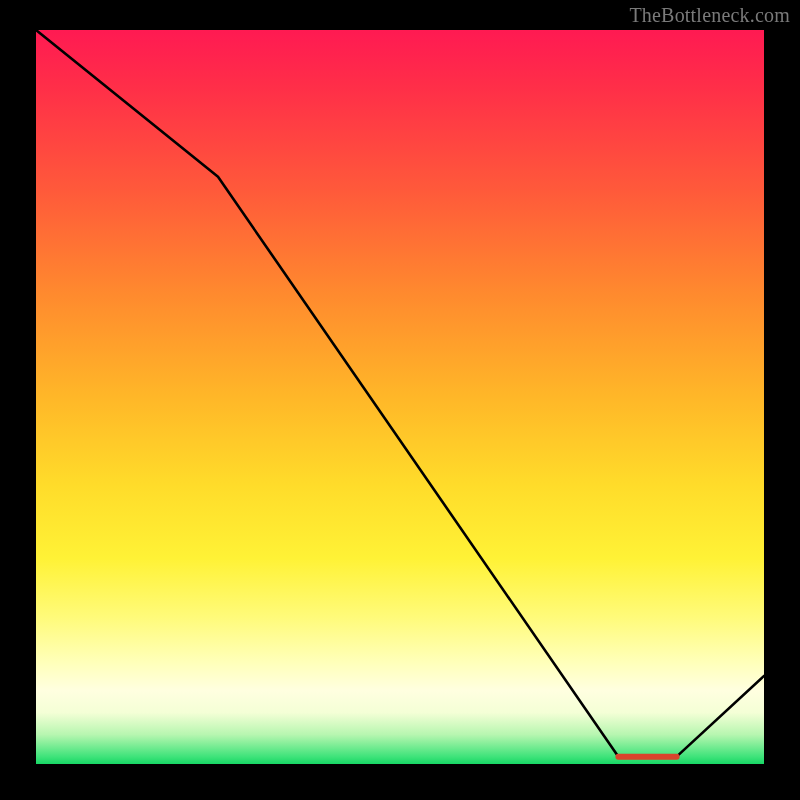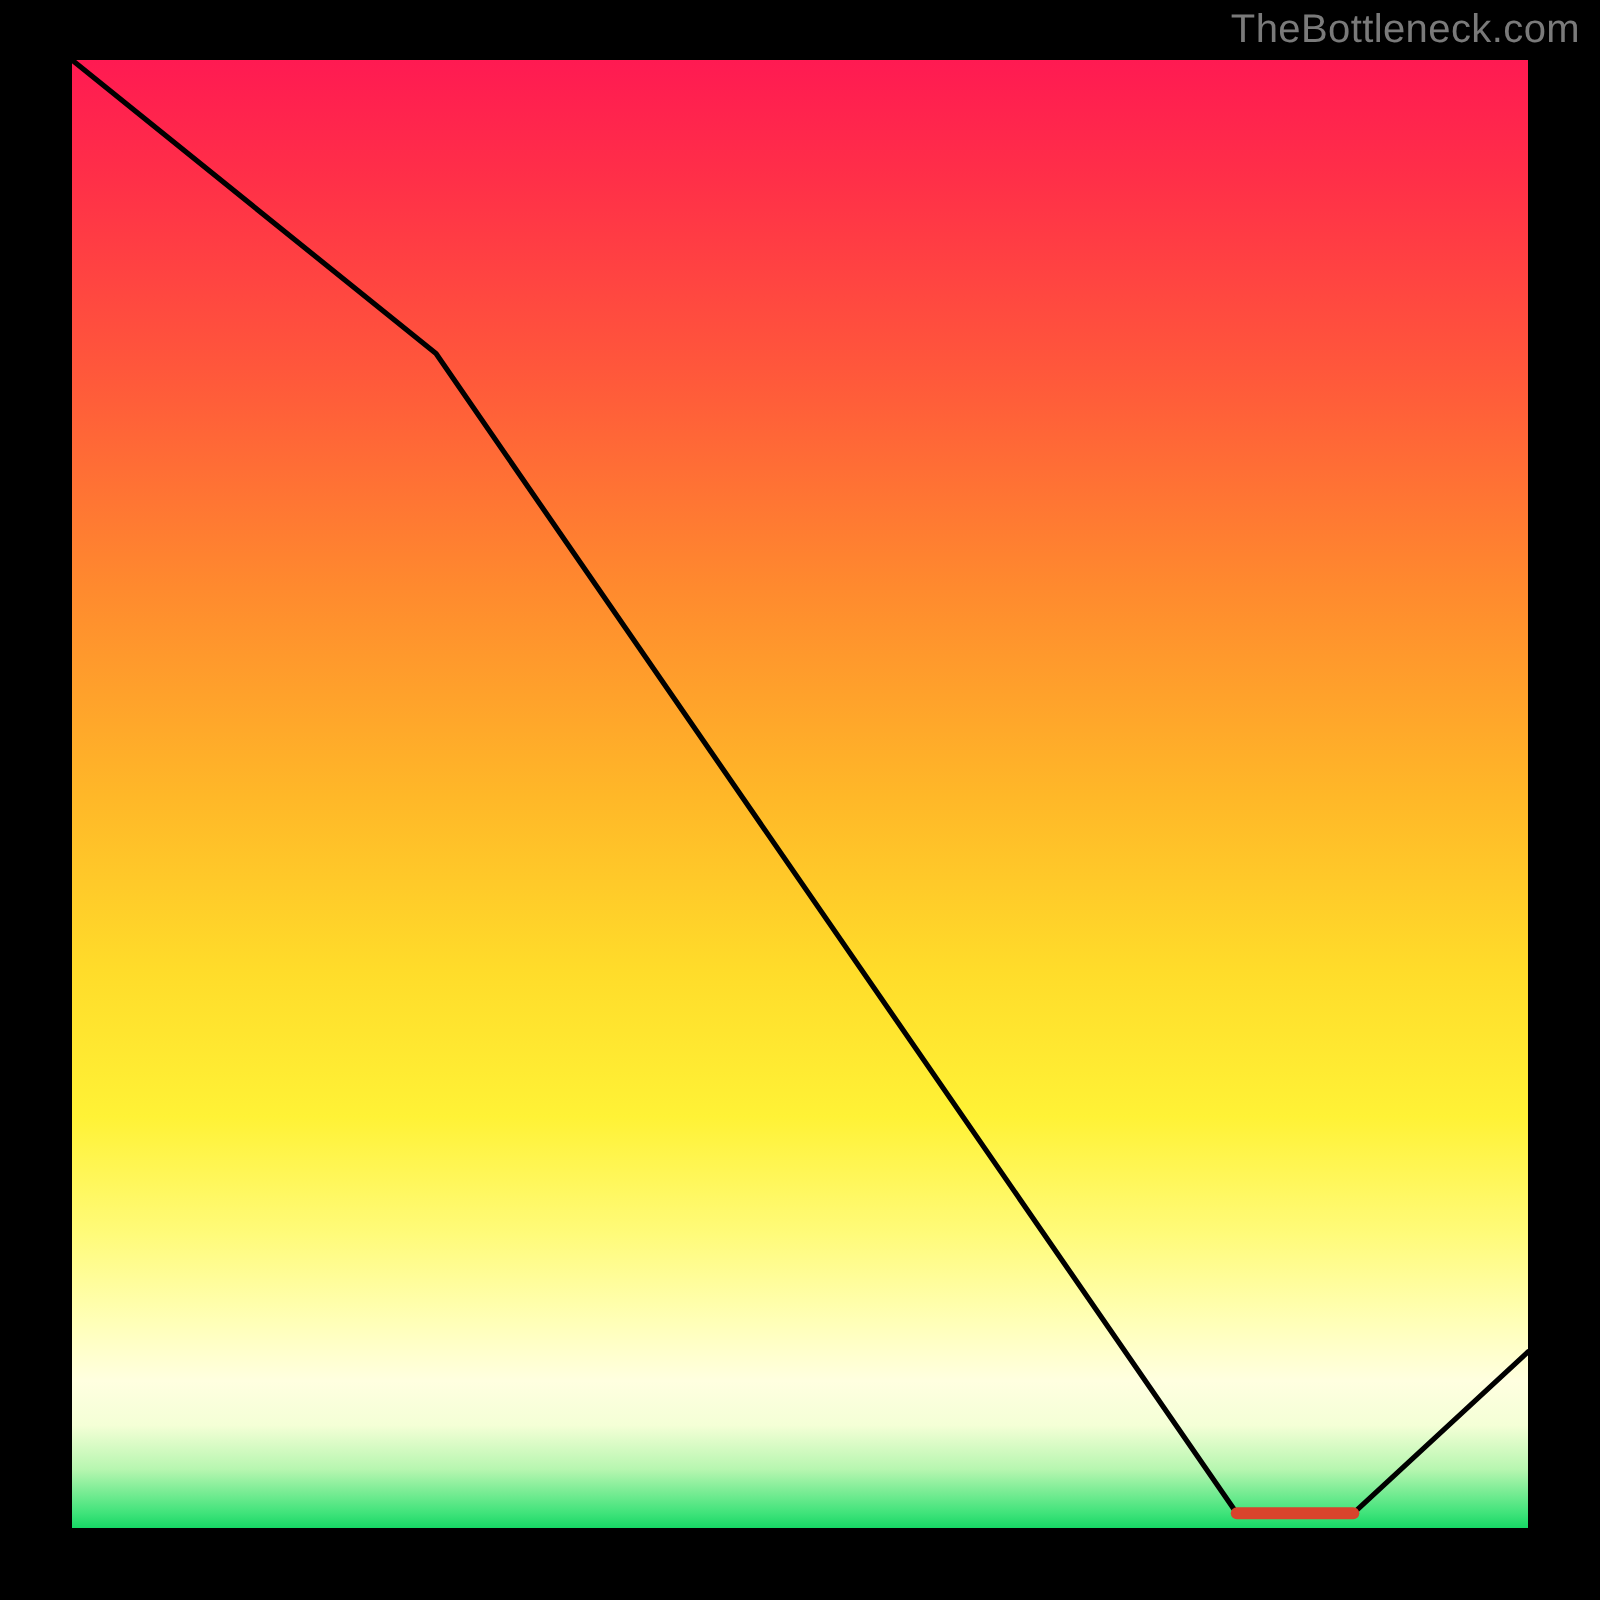--- a/index.html
+++ b/index.html
@@ -9,20 +9,21 @@
     height: 800px;
     background: #000;
     overflow: hidden;
     font-family: Arial, Helvetica, sans-serif;
   }
   .frame {
     position: relative;
     width: 800px;
     height: 800px;
     background: #000;
+    font-family: Liberation Serif, serif;
   }
   .attribution {
     position: absolute;
     top: 4px;
     right: 10px;
     color: #7a7a7a;
     font-size: 20px;
     font-weight: 400;
     letter-spacing: 0.2px;
   }

